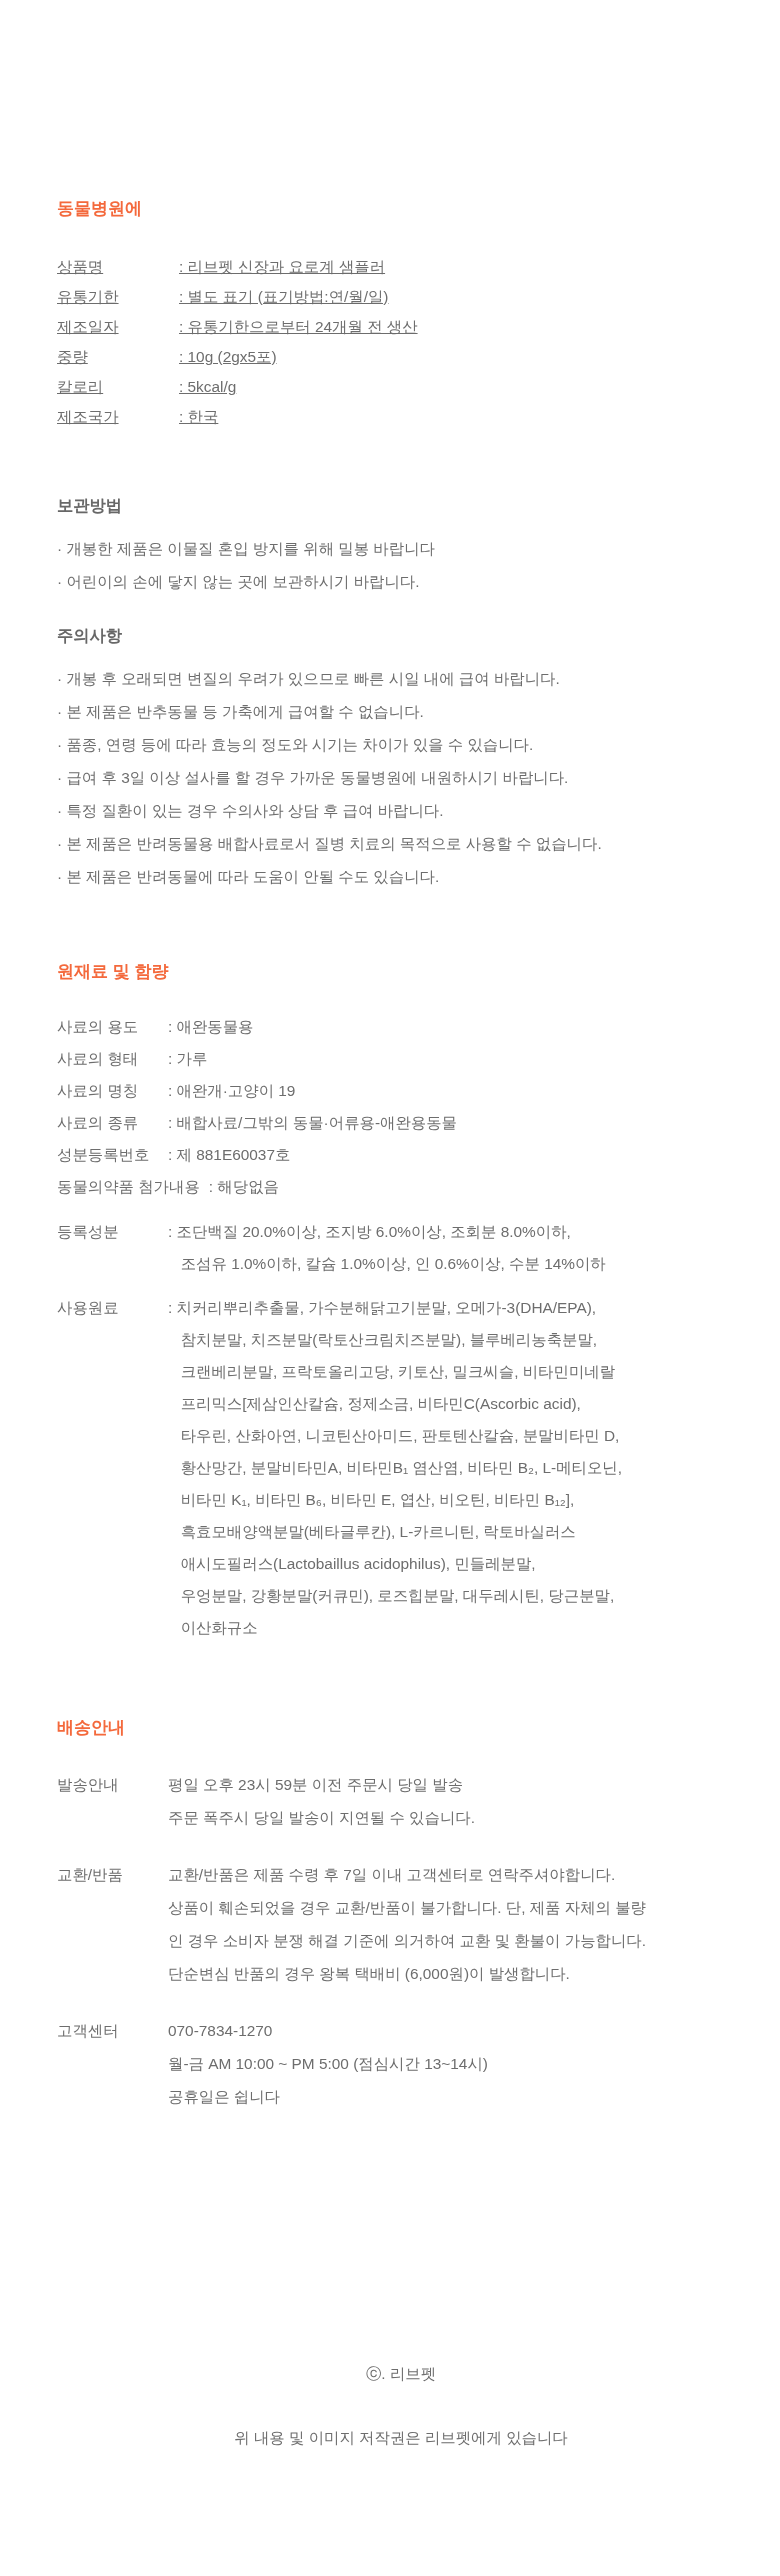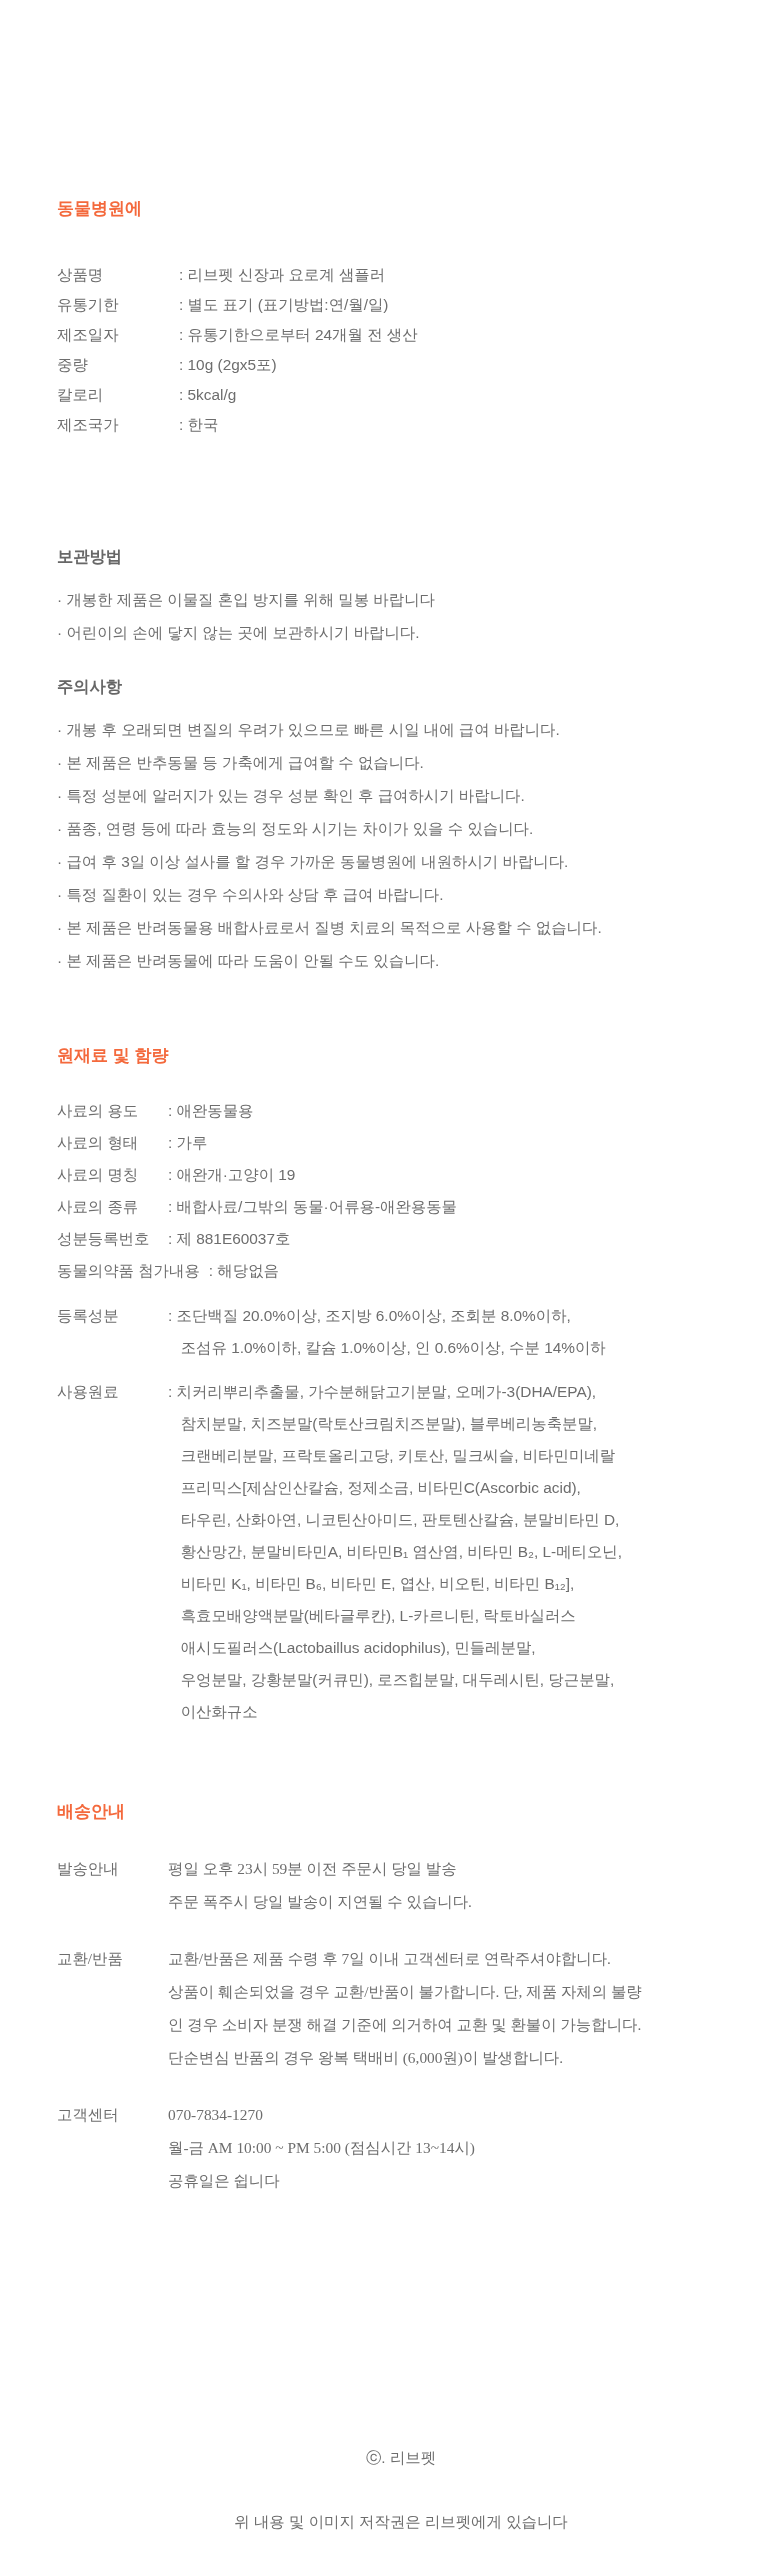--- a/index.html
+++ b/index.html
@@ -17,21 +17,21 @@
     color: #f4693c;
     font-size: 17px;
     font-weight: 700;
     line-height: 22px;
   }
   .sub-title {
     font-size: 16.3px;
     line-height: 22px;
     color: #676767;
   }
-  .kv-rows { margin-top: 40px; }
+  .kv-rows { margin-top: 32px; text-decoration: underline; }
   .kv-row { display: flex; line-height: 30px; }
   .kv-row .label { min-width: 113px; padding-right: 9px; white-space: nowrap; }
   .kv-row .value { flex: 1; white-space: pre-line; }
 
   .ing-rows { margin-top: 28px; }
   .ing-row { display: flex; line-height: 32px; }
   .ing-row .label { min-width: 102px; padding-right: 9px; white-space: nowrap; }
   .ing-row .value { flex: 1; white-space: pre-line; padding-left: 12.7px; text-indent: -12.7px; }
 
   .bullets { margin-top: 16.3px; }
@@ -39,25 +39,25 @@
     line-height: 33px;
     white-space: pre-line;
     padding-left: 11px;
     text-indent: -11px;
   }
 
   .block-row { display: flex; line-height: 32px; margin-top: 12.7px; }
   .block-row .label { min-width: 102px; padding-right: 9px; white-space: nowrap; }
   .block-row .value { flex: 1; white-space: pre-line; padding-left: 12.7px; text-indent: -12.7px; }
 
-  .ship-row { display: flex; line-height: 33px; margin-top: 23.6px; font-family: Liberation Serif, serif; }
+  .ship-row { display: flex; line-height: 33px; margin-top: 23.6px; }
   .ship-row .label { min-width: 102px; padding-right: 9px; white-space: nowrap; }
   .ship-row .value { flex: 1; white-space: pre-line; }
 
-  .storage-section { margin-top: 105px; }
+  .storage-section { margin-top: 62px; }
   .caution-section { margin-top: 25.4px; }
   .ingredients-section { margin-top: 68px; }
   .shipping-section { margin-top: 73px; }
   .shipping-section .first { margin-top: 29px; }
 
   .footer {
     margin-top: 213px;
     text-align: center;
     line-height: 32px;
     color: #6d6d6d;
@@ -105,21 +105,20 @@
       <div class="bullet">· 개봉한 제품은 이물질 혼입 방지를 위해 밀봉 바랍니다</div>
       <div class="bullet">· 어린이의 손에 닿지 않는 곳에 보관하시기 바랍니다.</div>
     </div>
   </section>
 
   <section class="caution-section">
     <h3 class="sub-title">주의사항</h3>
     <div class="bullets">
       <div class="bullet">· 개봉 후 오래되면 변질의 우려가 있으므로 빠른 시일 내에 급여 바랍니다.</div>
       <div class="bullet">· 본 제품은 반추동물 등 가축에게 급여할 수 없습니다.</div>
-      <div class="bullet">· 특정 성분에 알러지가 있는 경우 성분 확인 후 급여하시기 바랍니다.</div>
       <div class="bullet">· 품종, 연령 등에 따라 효능의 정도와 시기는 차이가 있을 수 있습니다.</div>
       <div class="bullet">· 급여 후 3일 이상 설사를 할 경우 가까운 동물병원에 내원하시기 바랍니다.</div>
       <div class="bullet">· 특정 질환이 있는 경우 수의사와 상담 후 급여 바랍니다.</div>
       <div class="bullet">· 본 제품은 반려동물용 배합사료로서 질병 치료의 목적으로 사용할 수 없습니다.</div>
       <div class="bullet">· 본 제품은 반려동물에 따라 도움이 안될 수도 있습니다.</div>
     </div>
   </section>
 
   <section class="ingredients-section">
     <h2 class="section-title">원재료 및 함량</h2>

